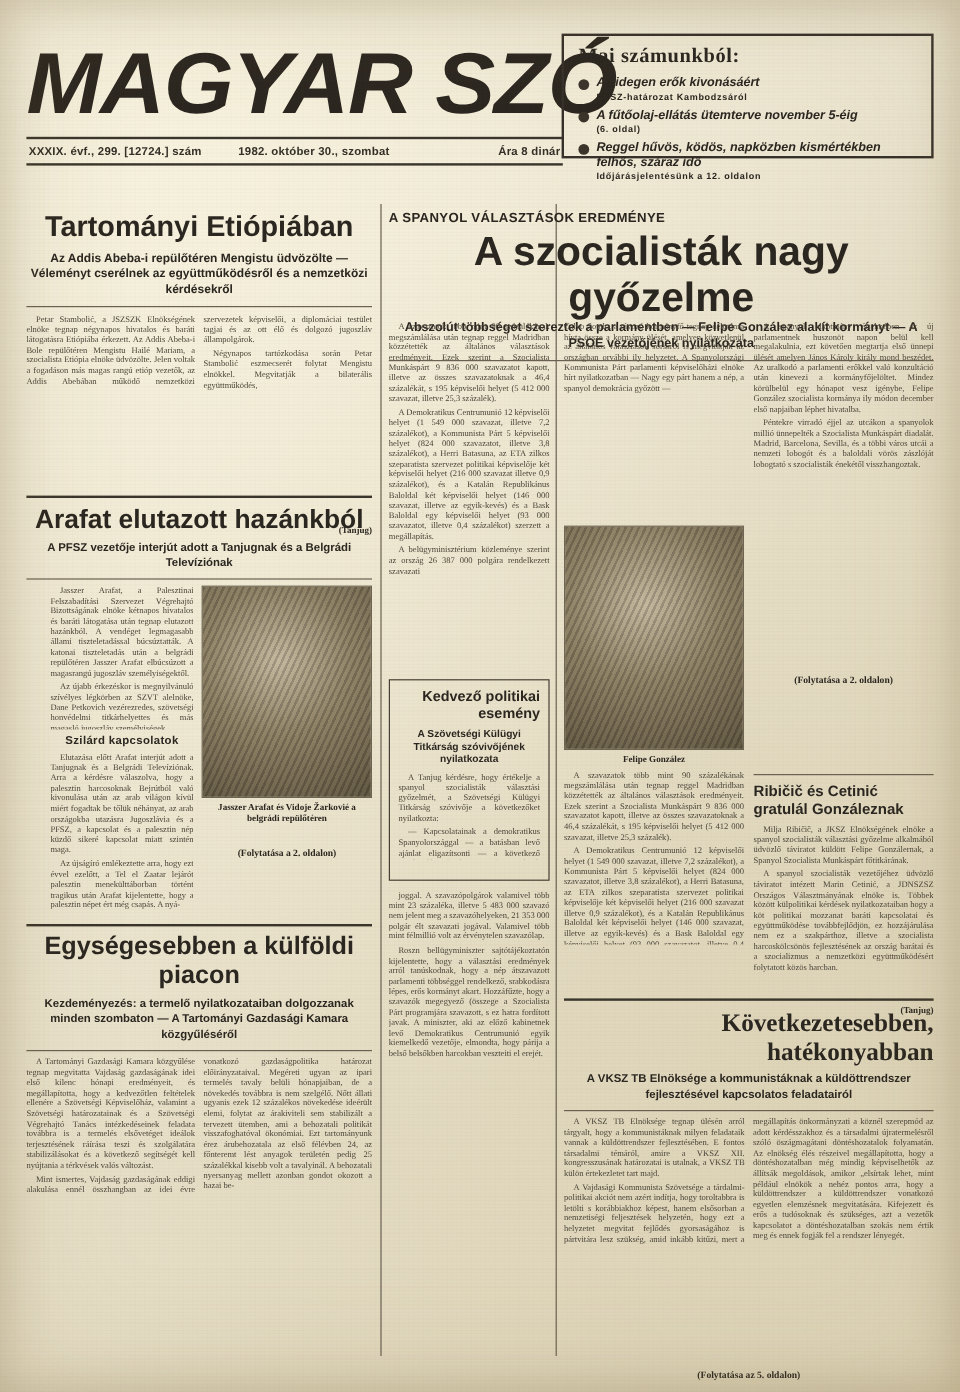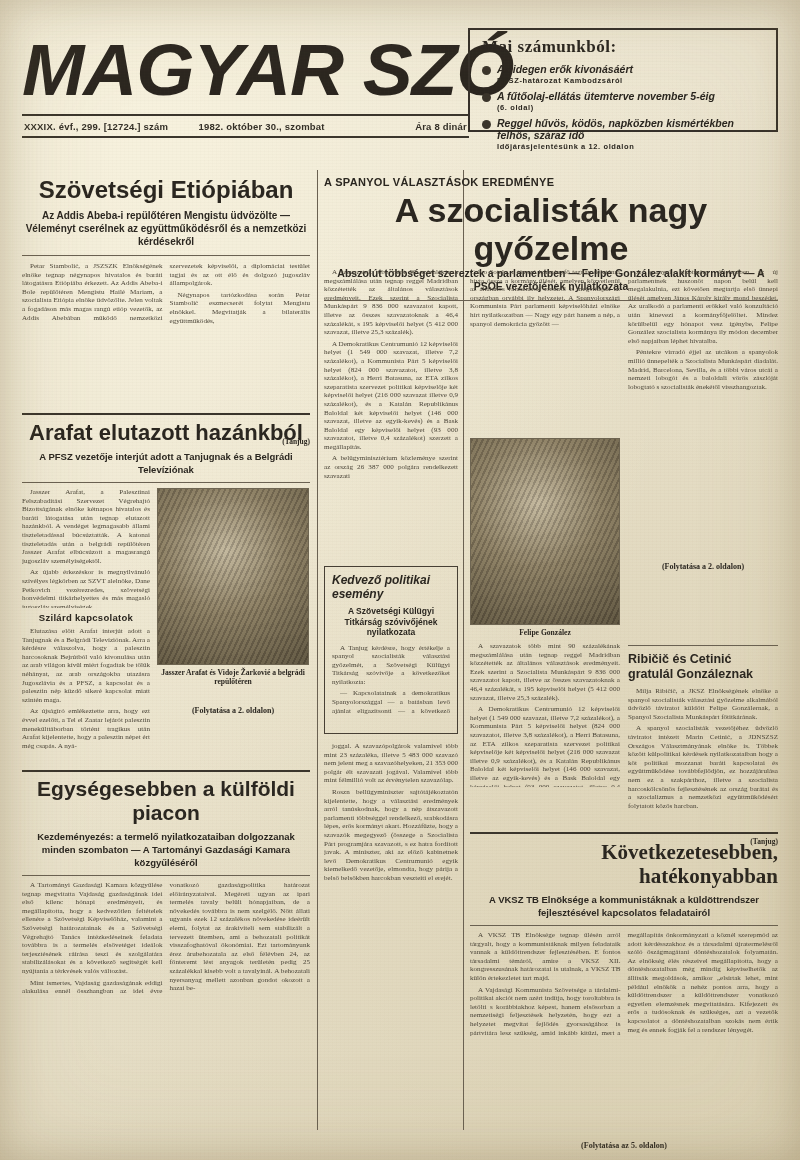--- a/index.html
+++ b/index.html
@@ -80,21 +80,21 @@
 
   .photo{background:
       repeating-linear-gradient(115deg, rgba(60,50,35,.30) 0 2px, rgba(150,135,100,.18) 2px 5px),
       radial-gradient(circle at 45% 35%, #cfc5ad 0%, #8e8268 45%, #564e3c 100%);
     border:1px solid #6e6552;}
   .caption{font-family:"Liberation Serif",serif;font-weight:700;font-size:7.6px;
     text-align:center;line-height:9px;margin-top:3px;}
 
   .boxed{border:1.5px solid #463f34;padding:6px 7px;box-sizing:border-box;}
   .box-title{font-family:"Liberation Sans",sans-serif;font-weight:700;font-size:12px;
-    text-align:left;line-height:14px;font-style:italic;}
+    text-align:right;line-height:14px;}
   .box-sub{font-family:"Liberation Sans",sans-serif;font-weight:700;font-size:8.5px;
     text-align:center;line-height:10.5px;margin-top:5px;}
 
   .serif-hl{font-family:"Liberation Serif",serif;font-weight:700;}
 </style>
 </head>
 <body>
 
 <div class="page">
 
@@ -133,38 +133,38 @@
           <div class="t-sub">Időjárásjelentésünk a 12. oldalon</div>
         </span>
       </li>
     </ul>
   </div>
 
   <div class="vline" style="left:317px;top:170px;height:960px;"></div>
   <div class="vline" style="left:463px;top:170px;height:960px;"></div>
 
   <div style="position:absolute;left:22px;top:176px;width:288px;">
-    <div class="hl-sans" style="font-size:24px;text-align:center;line-height:27px;">Szövetségi Etiópiában</div>
+    <div class="hl-sans" style="font-size:24px;text-align:center;line-height:27px;">Tartományi Etiópiában</div>
     <div class="lead" style="font-size:10px;margin-top:6px;">Az Addis Abeba-i repülőtéren Mengistu üdvözölte — Véleményt cserélnek az együttműködésről és a nemzetközi kérdésekről</div>
     <div class="thinline" style="position:relative;margin:7px 0 6px 0;"></div>
     <div class="body cols2" style="height:175px;">
       <span><p>Petar Stambolić, a JSZSZK Elnökségének elnöke tegnap négynapos hivatalos és baráti látogatásra Etiópiába érkezett. Az Addis Abeba-i Bole repülőtéren Mengistu Hailé Mariam, a szocialista Etiópia elnöke üdvözölte. Jelen voltak a fogadáson más magas rangú etióp vezetők, az Addis Abebában működő nemzetközi szervezetek képviselői, a diplomáciai testület tagjai és az ott élő és dolgozó jugoszláv állampolgárok.</p><p>Négynapos tartózkodása során Petar Stambolić eszmecserét folytat Mengistu elnökkel. Megvitatják a bilaterális együttműködés,</p></span>
     </div>
     <div class="byline">(Tanjug)</div>
   </div>
 
   <div class="hline" style="left:22px;top:413px;width:288px;"></div>
 
   <div style="position:absolute;left:22px;top:420px;width:288px;">
     <div class="hl-sans" style="font-size:22px;text-align:center;line-height:25px;">Arafat elutazott hazánkból</div>
     <div class="lead" style="font-size:9.5px;margin-top:5px;">A PFSZ vezetője interjút adott a Tanjugnak és a Belgrádi Televíziónak</div>
     <div class="thinline" style="position:relative;margin:6px 0 5px 0;"></div>
 
     <div style="display:flex;gap:7px;">
-      <div style="width:128px;">
+      <div style="width:128px;margin-left:20px;">
         <div class="body" style="height:120px;overflow:hidden;">
           <span><p>Jasszer Arafat, a Palesztinai Felszabadítási Szervezet Végrehajtó Bizottságának elnöke kétnapos hivatalos és baráti látogatása után tegnap elutazott hazánkból. A vendéget legmagasabb állami tiszteletadással búcsúztatták. A katonai tiszteletadás után a belgrádi repülőtéren Jasszer Arafat elbúcsúzott a magasrangú jugoszláv személyiségektől.</p><p>Az újabb érkezéskor is megnyilvánuló szívélyes légkörben az SZVT alelnöke, Dane Petkovich vezérezredes, szövetségi honvédelmi titkárhelyettes és más magasló jugoszláv személyiségek.</p></span>
         </div>
         <div class="subhead" style="margin:4px 0 4px 0;">Szilárd kapcsolatok</div>
         <div class="body" style="height:160px;overflow:hidden;">
           <span><p>Elutazása előtt Arafat interjút adott a Tanjugnak és a Belgrádi Televíziónak. Arra a kérdésre válaszolva, hogy a palesztin harcosoknak Bejrútból való kivonulása után az arab világon kívül miért fogadtak be tőlük néhányat, az arab országokba utazásra Jugoszlávia és a PFSZ, a kapcsolat és a palesztin nép küzdő sikeré kapcsolat miatt szintén maga.</p><p>Az újságíró emlékeztette arra, hogy ezt évvel ezelőtt, a Tel el Zaatar lejárót palesztin menekülttáborban történt tragikus után Arafat kijelentette, hogy a palesztin népet ért még csapás. A nyá-</p></span>
         </div>
       </div>
       <div style="width:152px;">
         <div class="photo" style="height:175px;"></div>

